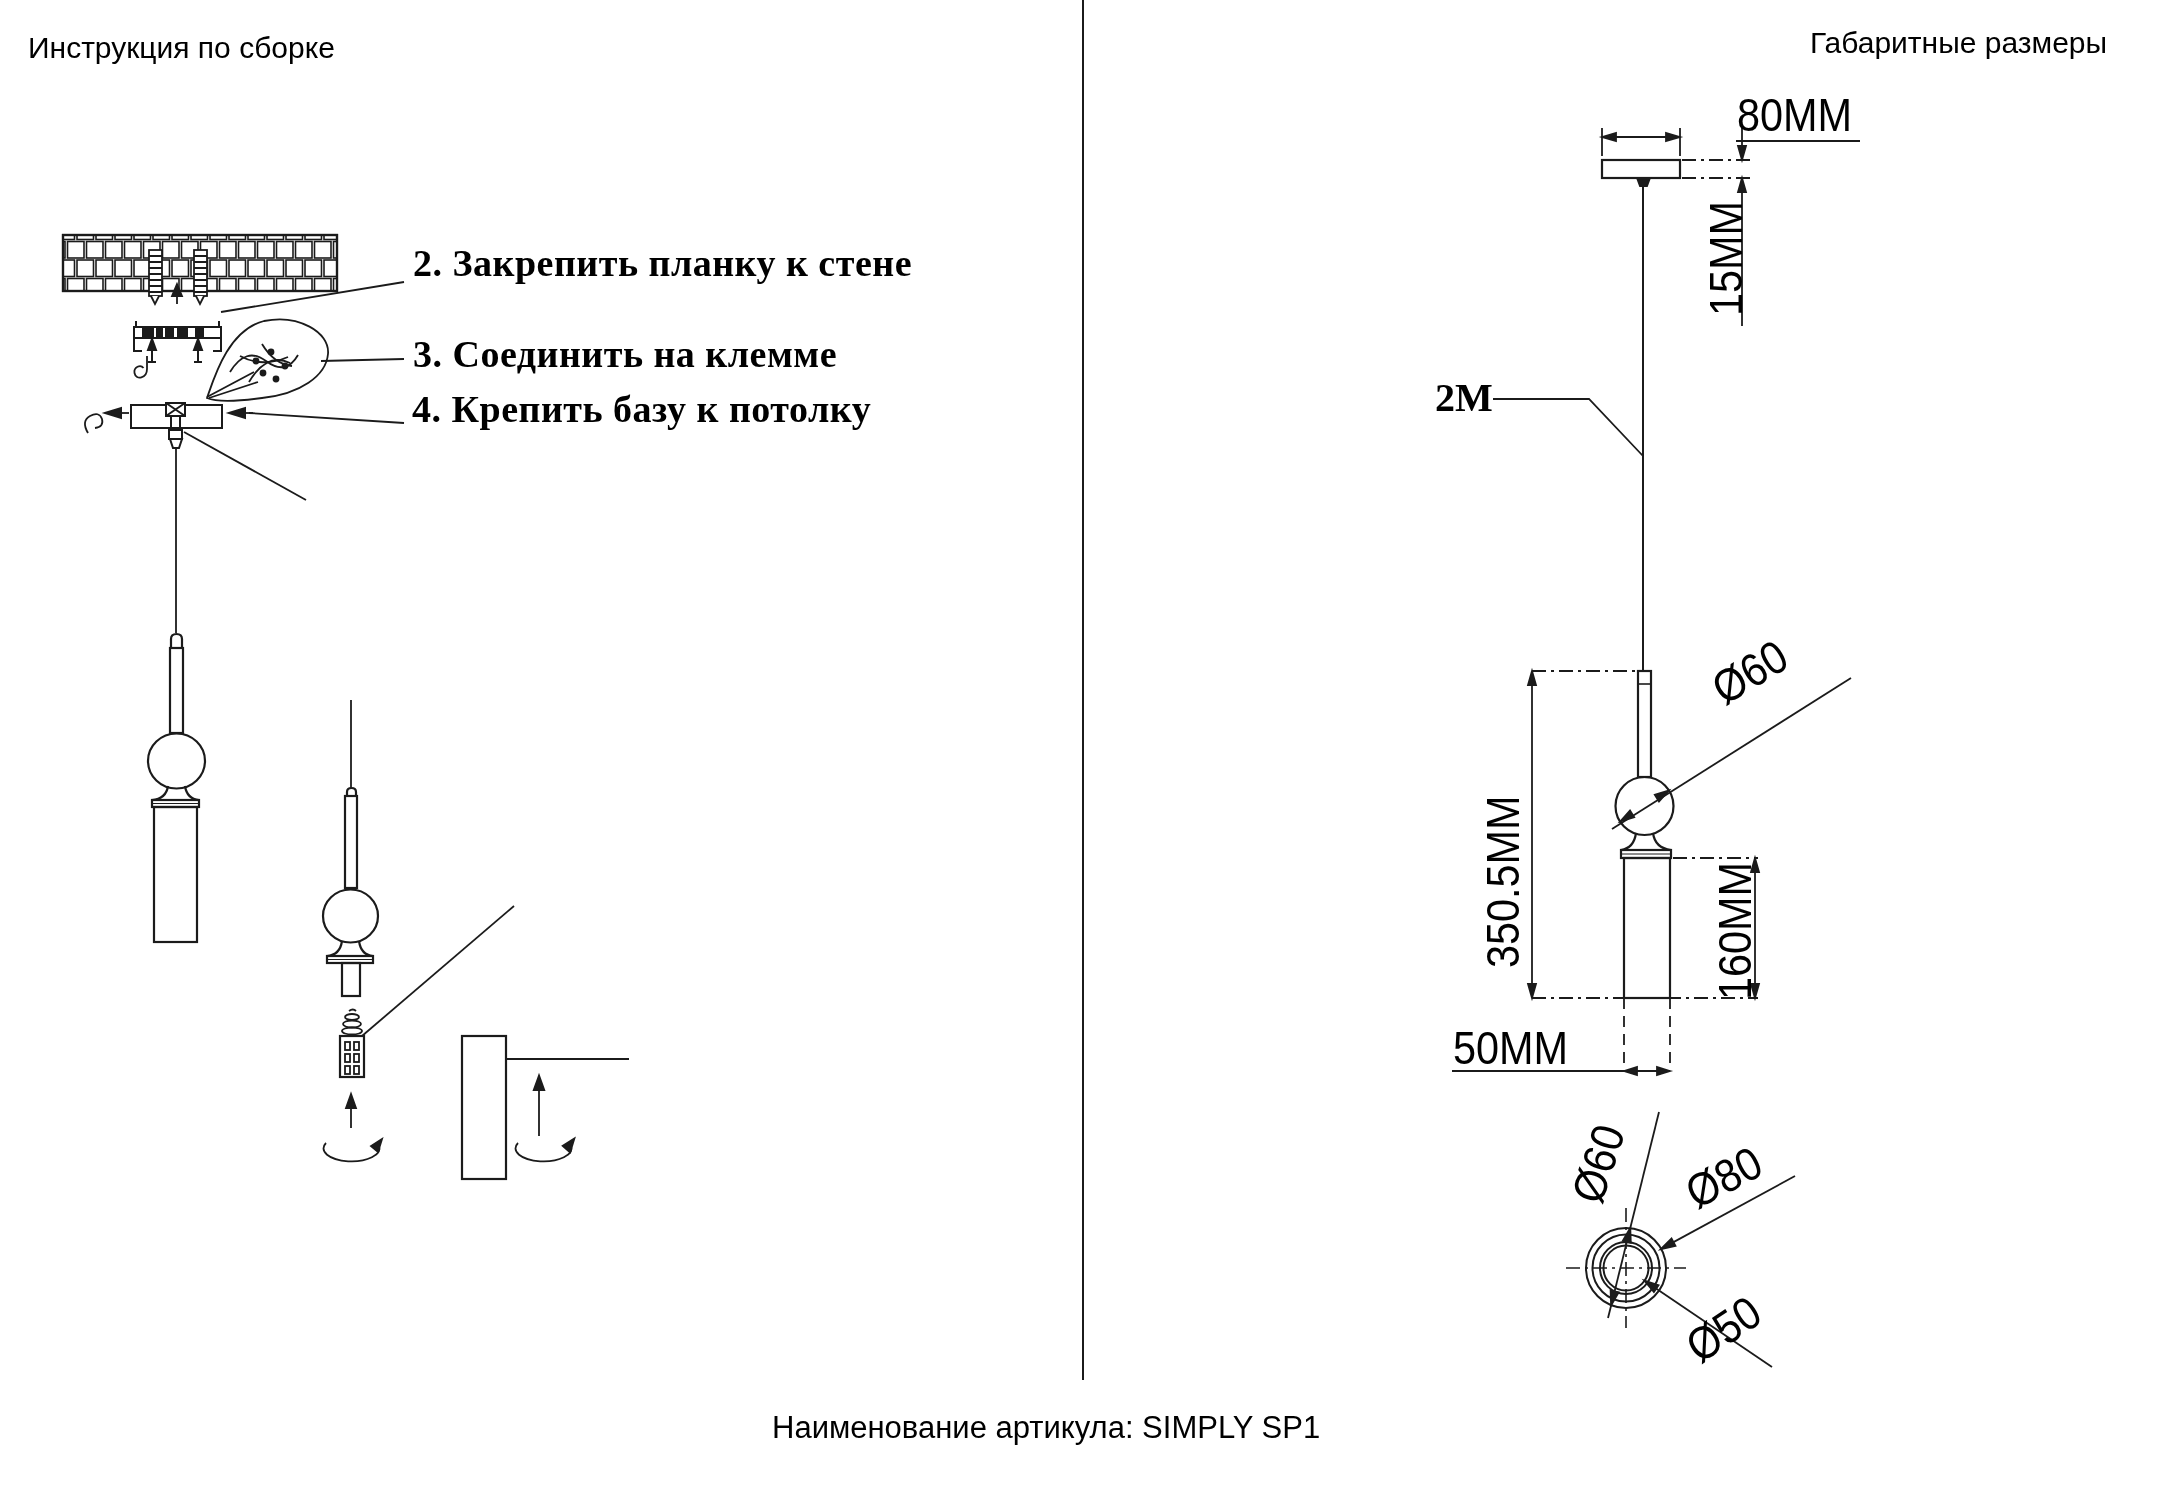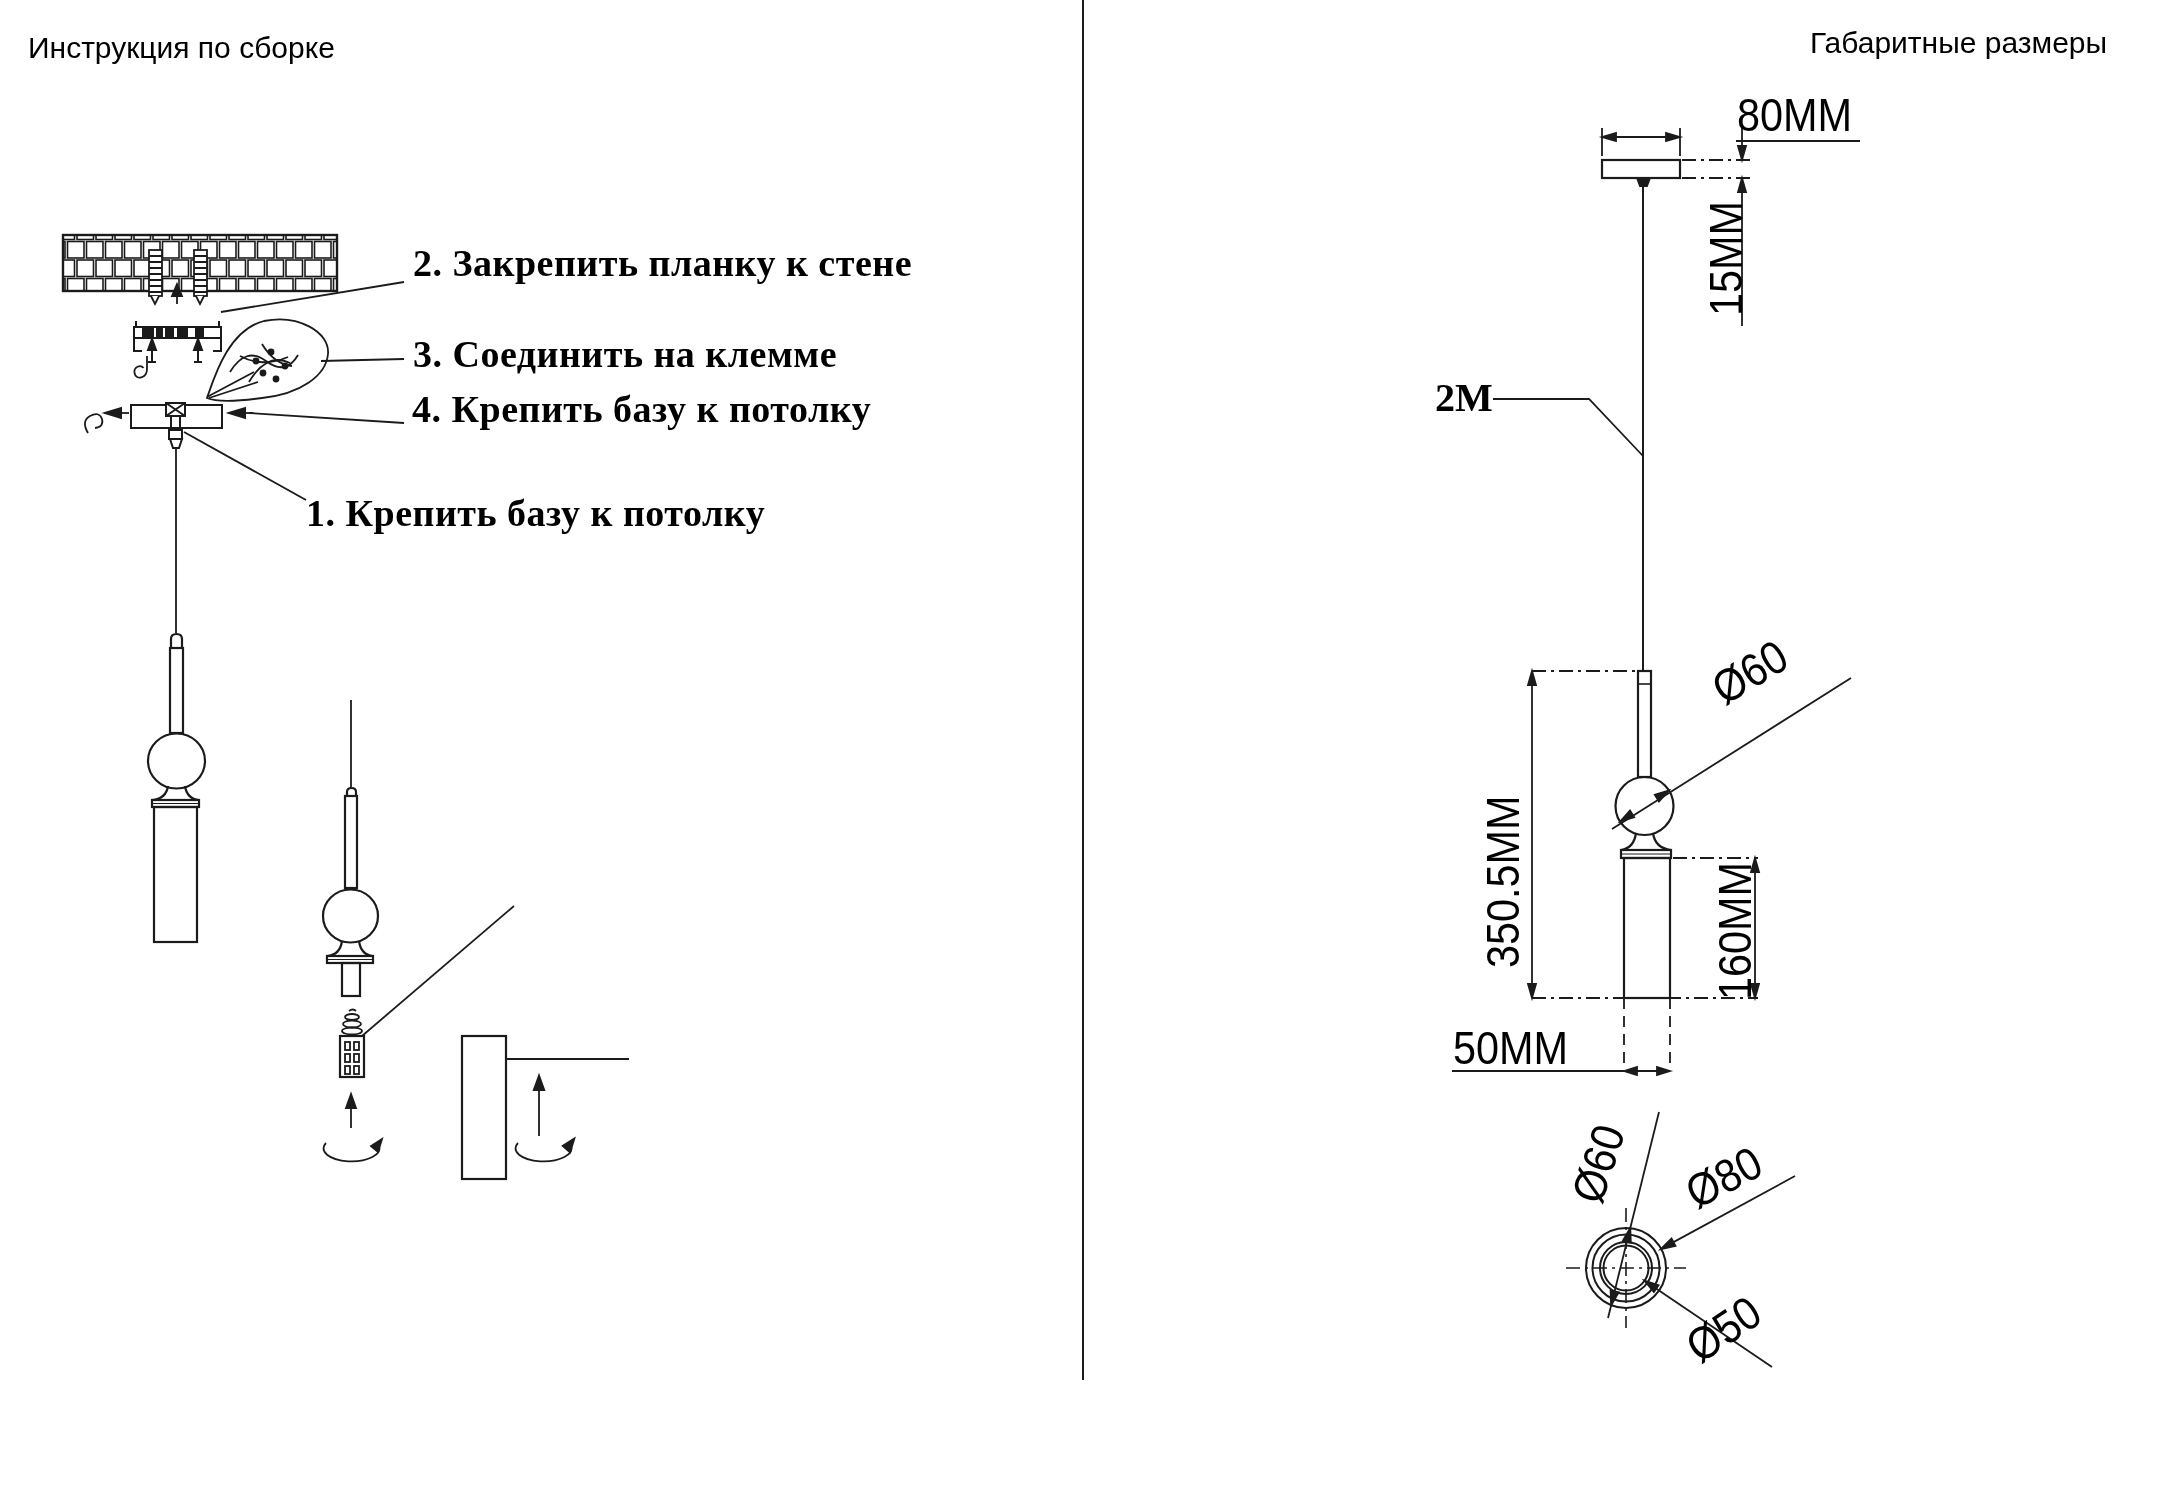--- a/index.html
+++ b/index.html
@@ -246,21 +246,20 @@
   <div class="txt title" style="left:28px;top:33px;">Инструкция по сборке</div>
 
   <div class="txt title" style="left:1810px;top:28px;">Габаритные размеры</div>
 
   <div class="txt step" style="left:413px;top:244px;">2. Закрепить планку к стене</div>
 
   <div class="txt step" style="left:413px;top:335px;">3. Соединить на клемме</div>
 
   <div class="txt step" style="left:412px;top:390px;">4. Крепить базу к потолку</div>
 
-  <div class="txt step" style="left:306px;top:494px;">1. Крепить базу к потолку</div>
 
 
 
   <div class="txt dim" style="left:1737px;top:92px;">80MM</div>
 
   <div class="txt dim-v" style="left:1703px;top:316px;">15MM</div>
 
   <div class="txt serifbold" style="left:1435px;top:378px;">2M</div>
 
   <div class="txt dim-v" style="left:1480px;top:968px;">350.5MM</div>
@@ -270,14 +269,15 @@
   <div class="txt dim-v" style="left:1712px;top:1000px;">160MM</div>
 
   <div class="txt dim" style="left:1453px;top:1025px;">50MM</div>
 
   <div class="txt dim-r" style="left:1608px;top:1162px;transform:rotate(-72deg) scaleX(.9);">Ø60</div>
 
   <div class="txt dim-r" style="left:1700px;top:1170px;transform:rotate(-28deg) scaleX(.9);">Ø80</div>
 
   <div class="txt dim-r" style="left:1704px;top:1324px;transform:rotate(-34deg) scaleX(.9);">Ø50</div>
 
+  <div class="txt caption" style="left:772px;top:1412px;">Наименование артикула: SIMPLY SP1</div>
 
 </div>
 
 </body></html>

